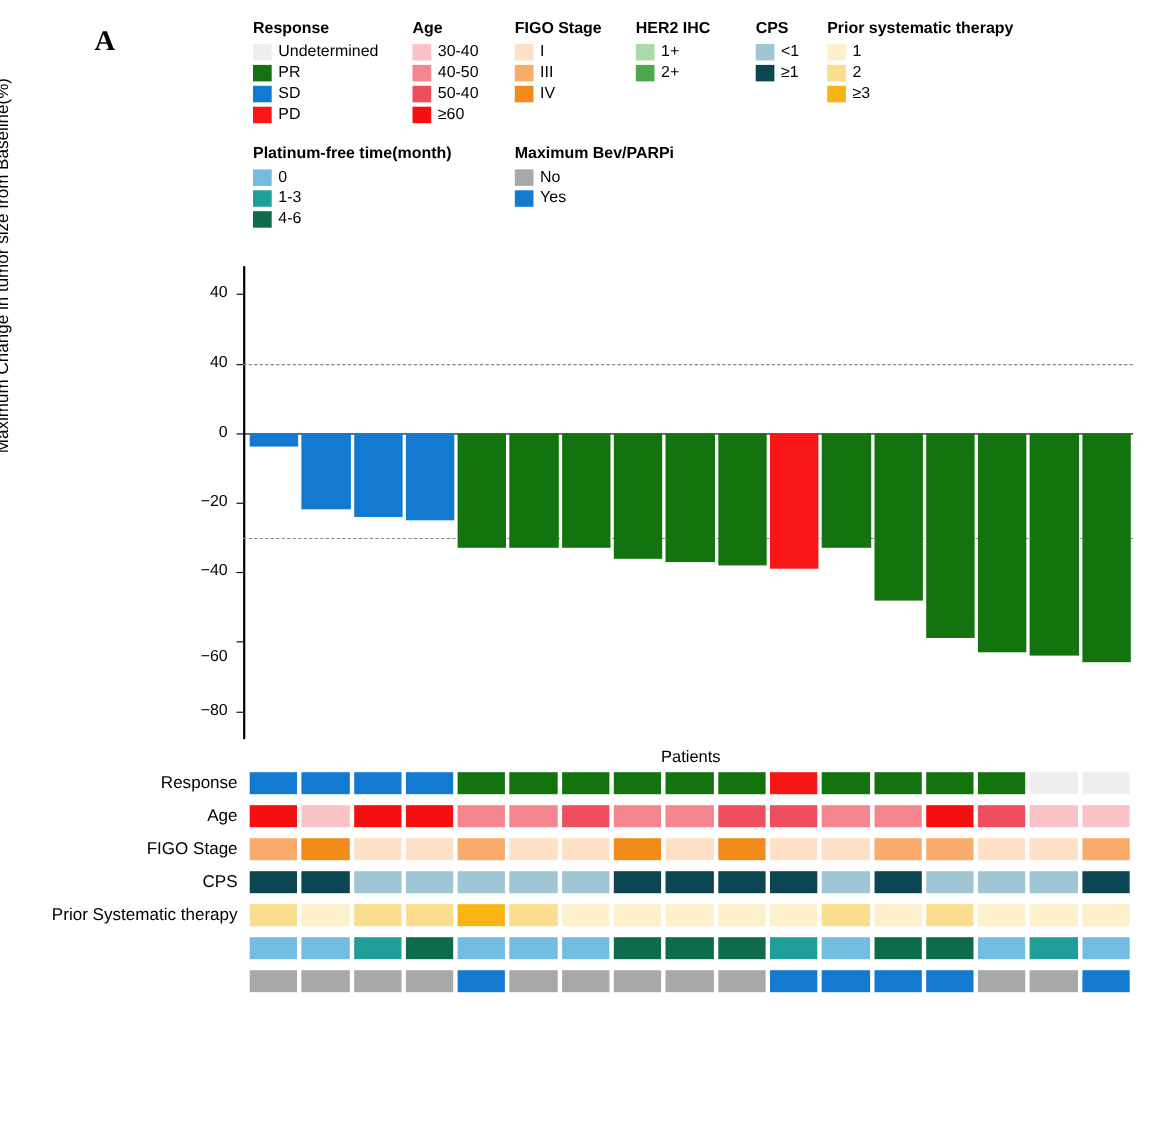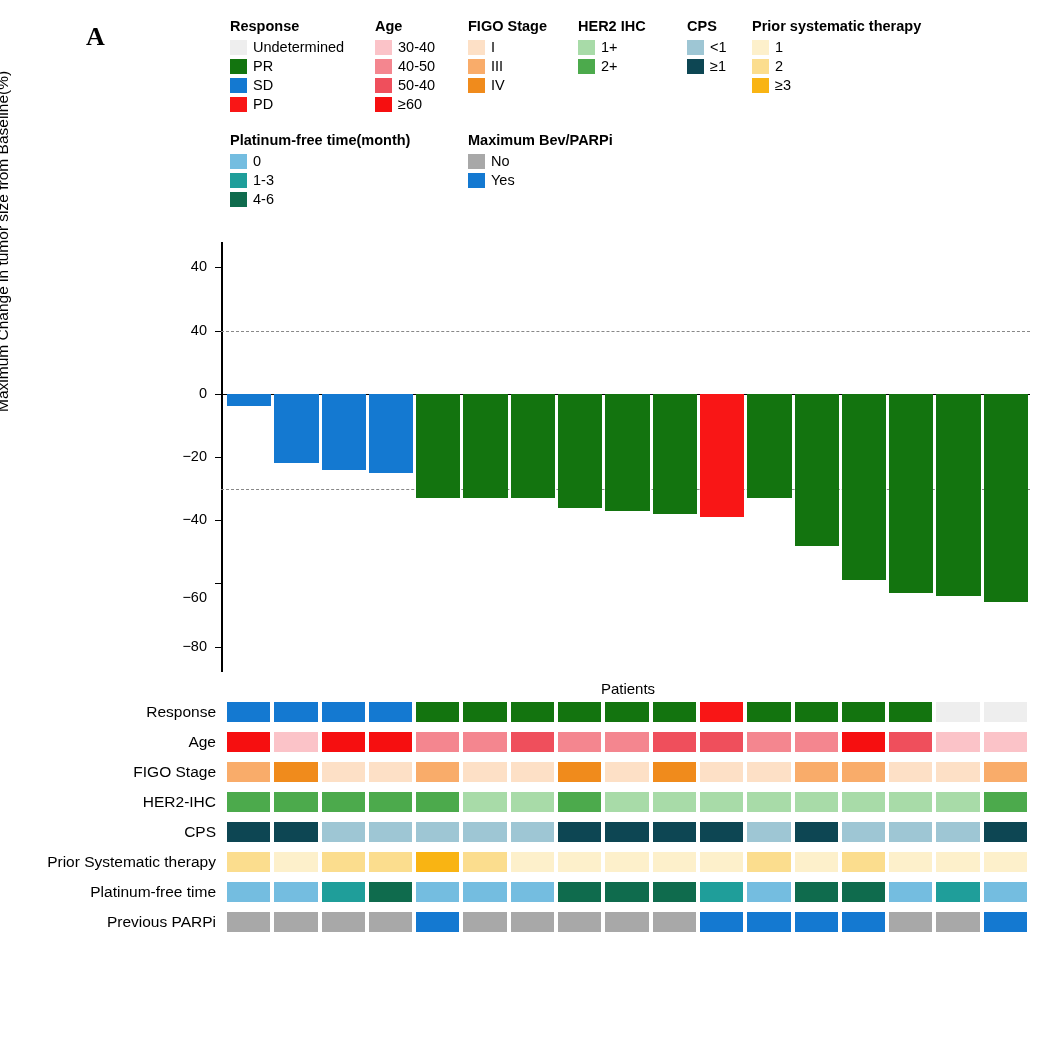--- a/index.html
+++ b/index.html
@@ -292,40 +292,20 @@
         <div class="heat-cell" title="FIGO Stage: IV" style="left: 652.647px; width: 43.2941px; background: rgb(240, 139, 28);"></div>
         <div class="heat-cell" title="FIGO Stage: I" style="left: 699.941px; width: 43.2941px; background: rgb(253, 224, 198);"></div>
         <div class="heat-cell" title="FIGO Stage: I" style="left: 747.235px; width: 43.2941px; background: rgb(253, 224, 198);"></div>
         <div class="heat-cell" title="FIGO Stage: III" style="left: 794.529px; width: 43.2941px; background: rgb(249, 172, 106);"></div>
         <div class="heat-cell" title="FIGO Stage: III" style="left: 841.824px; width: 43.2941px; background: rgb(249, 172, 106);"></div>
         <div class="heat-cell" title="FIGO Stage: I" style="left: 889.118px; width: 43.2941px; background: rgb(253, 224, 198);"></div>
         <div class="heat-cell" title="FIGO Stage: I" style="left: 936.412px; width: 43.2941px; background: rgb(253, 224, 198);"></div>
         <div class="heat-cell" title="FIGO Stage: III" style="left: 983.706px; width: 43.2941px; background: rgb(249, 172, 106);"></div>
       </div>
       <div class="heat-row">
-        <div class="heat-rowlabel" style="width: 222px; left: 0px;">HER2-IHC</div>
-        <div class="heat-cell" title="HER2-IHC: 2+" style="left: 227px; width: 43.2941px; background: rgb(76, 170, 76);"></div>
-        <div class="heat-cell" title="HER2-IHC: 2+" style="left: 274.294px; width: 43.2941px; background: rgb(76, 170, 76);"></div>
-        <div class="heat-cell" title="HER2-IHC: 2+" style="left: 321.588px; width: 43.2941px; background: rgb(76, 170, 76);"></div>
-        <div class="heat-cell" title="HER2-IHC: 2+" style="left: 368.882px; width: 43.2941px; background: rgb(76, 170, 76);"></div>
-        <div class="heat-cell" title="HER2-IHC: 2+" style="left: 416.176px; width: 43.2941px; background: rgb(76, 170, 76);"></div>
-        <div class="heat-cell" title="HER2-IHC: 1+" style="left: 463.471px; width: 43.2941px; background: rgb(168, 219, 168);"></div>
-        <div class="heat-cell" title="HER2-IHC: 1+" style="left: 510.765px; width: 43.2941px; background: rgb(168, 219, 168);"></div>
-        <div class="heat-cell" title="HER2-IHC: 2+" style="left: 558.059px; width: 43.2941px; background: rgb(76, 170, 76);"></div>
-        <div class="heat-cell" title="HER2-IHC: 1+" style="left: 605.353px; width: 43.2941px; background: rgb(168, 219, 168);"></div>
-        <div class="heat-cell" title="HER2-IHC: 1+" style="left: 652.647px; width: 43.2941px; background: rgb(168, 219, 168);"></div>
-        <div class="heat-cell" title="HER2-IHC: 1+" style="left: 699.941px; width: 43.2941px; background: rgb(168, 219, 168);"></div>
-        <div class="heat-cell" title="HER2-IHC: 1+" style="left: 747.235px; width: 43.2941px; background: rgb(168, 219, 168);"></div>
-        <div class="heat-cell" title="HER2-IHC: 1+" style="left: 794.529px; width: 43.2941px; background: rgb(168, 219, 168);"></div>
-        <div class="heat-cell" title="HER2-IHC: 1+" style="left: 841.824px; width: 43.2941px; background: rgb(168, 219, 168);"></div>
-        <div class="heat-cell" title="HER2-IHC: 1+" style="left: 889.118px; width: 43.2941px; background: rgb(168, 219, 168);"></div>
-        <div class="heat-cell" title="HER2-IHC: 1+" style="left: 936.412px; width: 43.2941px; background: rgb(168, 219, 168);"></div>
-        <div class="heat-cell" title="HER2-IHC: 2+" style="left: 983.706px; width: 43.2941px; background: rgb(76, 170, 76);"></div>
-      </div>
-      <div class="heat-row">
         <div class="heat-rowlabel" style="width: 222px; left: 0px;">CPS</div>
         <div class="heat-cell" title="CPS: ≥1" style="left: 227px; width: 43.2941px; background: rgb(13, 70, 83);"></div>
         <div class="heat-cell" title="CPS: ≥1" style="left: 274.294px; width: 43.2941px; background: rgb(13, 70, 83);"></div>
         <div class="heat-cell" title="CPS: &lt;1" style="left: 321.588px; width: 43.2941px; background: rgb(158, 198, 212);"></div>
         <div class="heat-cell" title="CPS: &lt;1" style="left: 368.882px; width: 43.2941px; background: rgb(158, 198, 212);"></div>
         <div class="heat-cell" title="CPS: &lt;1" style="left: 416.176px; width: 43.2941px; background: rgb(158, 198, 212);"></div>
         <div class="heat-cell" title="CPS: &lt;1" style="left: 463.471px; width: 43.2941px; background: rgb(158, 198, 212);"></div>
         <div class="heat-cell" title="CPS: &lt;1" style="left: 510.765px; width: 43.2941px; background: rgb(158, 198, 212);"></div>
         <div class="heat-cell" title="CPS: ≥1" style="left: 558.059px; width: 43.2941px; background: rgb(13, 70, 83);"></div>
         <div class="heat-cell" title="CPS: ≥1" style="left: 605.353px; width: 43.2941px; background: rgb(13, 70, 83);"></div>
@@ -352,41 +332,39 @@
         <div class="heat-cell" title="Prior Systematic therapy: 1" style="left: 652.647px; width: 43.2941px; background: rgb(253, 240, 203);"></div>
         <div class="heat-cell" title="Prior Systematic therapy: 1" style="left: 699.941px; width: 43.2941px; background: rgb(253, 240, 203);"></div>
         <div class="heat-cell" title="Prior Systematic therapy: 2" style="left: 747.235px; width: 43.2941px; background: rgb(251, 221, 142);"></div>
         <div class="heat-cell" title="Prior Systematic therapy: 1" style="left: 794.529px; width: 43.2941px; background: rgb(253, 240, 203);"></div>
         <div class="heat-cell" title="Prior Systematic therapy: 2" style="left: 841.824px; width: 43.2941px; background: rgb(251, 221, 142);"></div>
         <div class="heat-cell" title="Prior Systematic therapy: 1" style="left: 889.118px; width: 43.2941px; background: rgb(253, 240, 203);"></div>
         <div class="heat-cell" title="Prior Systematic therapy: 1" style="left: 936.412px; width: 43.2941px; background: rgb(253, 240, 203);"></div>
         <div class="heat-cell" title="Prior Systematic therapy: 1" style="left: 983.706px; width: 43.2941px; background: rgb(253, 240, 203);"></div>
       </div>
       <div class="heat-row">
-        <div class="heat-rowlabel" style="width: 222px; left: 0px;">Platinum-free time</div>
         <div class="heat-cell" title="Platinum-free time: 0" style="left: 227px; width: 43.2941px; background: rgb(116, 189, 224);"></div>
         <div class="heat-cell" title="Platinum-free time: 0" style="left: 274.294px; width: 43.2941px; background: rgb(116, 189, 224);"></div>
         <div class="heat-cell" title="Platinum-free time: 1-3" style="left: 321.588px; width: 43.2941px; background: rgb(31, 158, 154);"></div>
         <div class="heat-cell" title="Platinum-free time: 4-6" style="left: 368.882px; width: 43.2941px; background: rgb(15, 107, 77);"></div>
         <div class="heat-cell" title="Platinum-free time: 0" style="left: 416.176px; width: 43.2941px; background: rgb(116, 189, 224);"></div>
         <div class="heat-cell" title="Platinum-free time: 0" style="left: 463.471px; width: 43.2941px; background: rgb(116, 189, 224);"></div>
         <div class="heat-cell" title="Platinum-free time: 0" style="left: 510.765px; width: 43.2941px; background: rgb(116, 189, 224);"></div>
         <div class="heat-cell" title="Platinum-free time: 4-6" style="left: 558.059px; width: 43.2941px; background: rgb(15, 107, 77);"></div>
         <div class="heat-cell" title="Platinum-free time: 4-6" style="left: 605.353px; width: 43.2941px; background: rgb(15, 107, 77);"></div>
         <div class="heat-cell" title="Platinum-free time: 4-6" style="left: 652.647px; width: 43.2941px; background: rgb(15, 107, 77);"></div>
         <div class="heat-cell" title="Platinum-free time: 1-3" style="left: 699.941px; width: 43.2941px; background: rgb(31, 158, 154);"></div>
         <div class="heat-cell" title="Platinum-free time: 0" style="left: 747.235px; width: 43.2941px; background: rgb(116, 189, 224);"></div>
         <div class="heat-cell" title="Platinum-free time: 4-6" style="left: 794.529px; width: 43.2941px; background: rgb(15, 107, 77);"></div>
         <div class="heat-cell" title="Platinum-free time: 4-6" style="left: 841.824px; width: 43.2941px; background: rgb(15, 107, 77);"></div>
         <div class="heat-cell" title="Platinum-free time: 0" style="left: 889.118px; width: 43.2941px; background: rgb(116, 189, 224);"></div>
         <div class="heat-cell" title="Platinum-free time: 1-3" style="left: 936.412px; width: 43.2941px; background: rgb(31, 158, 154);"></div>
         <div class="heat-cell" title="Platinum-free time: 0" style="left: 983.706px; width: 43.2941px; background: rgb(116, 189, 224);"></div>
       </div>
       <div class="heat-row">
-        <div class="heat-rowlabel" style="width: 222px; left: 0px;">Previous PARPi</div>
         <div class="heat-cell" title="Previous PARPi: No" style="left: 227px; width: 43.2941px; background: rgb(168, 168, 168);"></div>
         <div class="heat-cell" title="Previous PARPi: No" style="left: 274.294px; width: 43.2941px; background: rgb(168, 168, 168);"></div>
         <div class="heat-cell" title="Previous PARPi: No" style="left: 321.588px; width: 43.2941px; background: rgb(168, 168, 168);"></div>
         <div class="heat-cell" title="Previous PARPi: No" style="left: 368.882px; width: 43.2941px; background: rgb(168, 168, 168);"></div>
         <div class="heat-cell" title="Previous PARPi: Yes" style="left: 416.176px; width: 43.2941px; background: rgb(20, 121, 209);"></div>
         <div class="heat-cell" title="Previous PARPi: No" style="left: 463.471px; width: 43.2941px; background: rgb(168, 168, 168);"></div>
         <div class="heat-cell" title="Previous PARPi: No" style="left: 510.765px; width: 43.2941px; background: rgb(168, 168, 168);"></div>
         <div class="heat-cell" title="Previous PARPi: No" style="left: 558.059px; width: 43.2941px; background: rgb(168, 168, 168);"></div>
         <div class="heat-cell" title="Previous PARPi: No" style="left: 605.353px; width: 43.2941px; background: rgb(168, 168, 168);"></div>
         <div class="heat-cell" title="Previous PARPi: No" style="left: 652.647px; width: 43.2941px; background: rgb(168, 168, 168);"></div>

